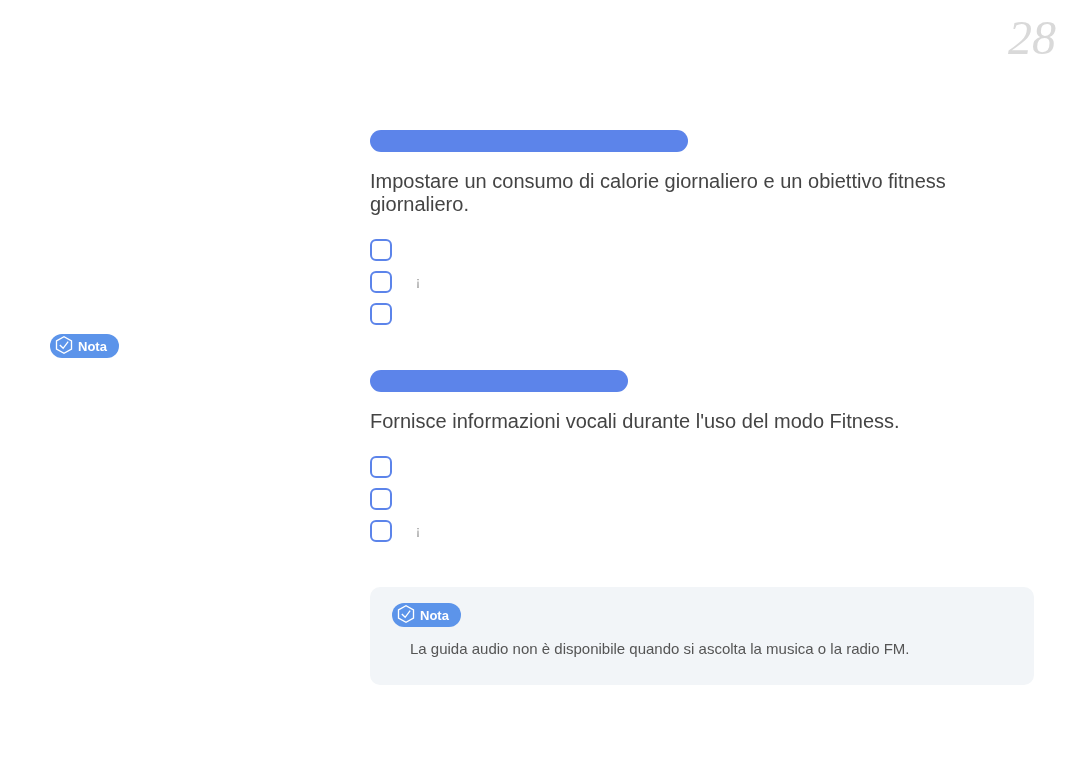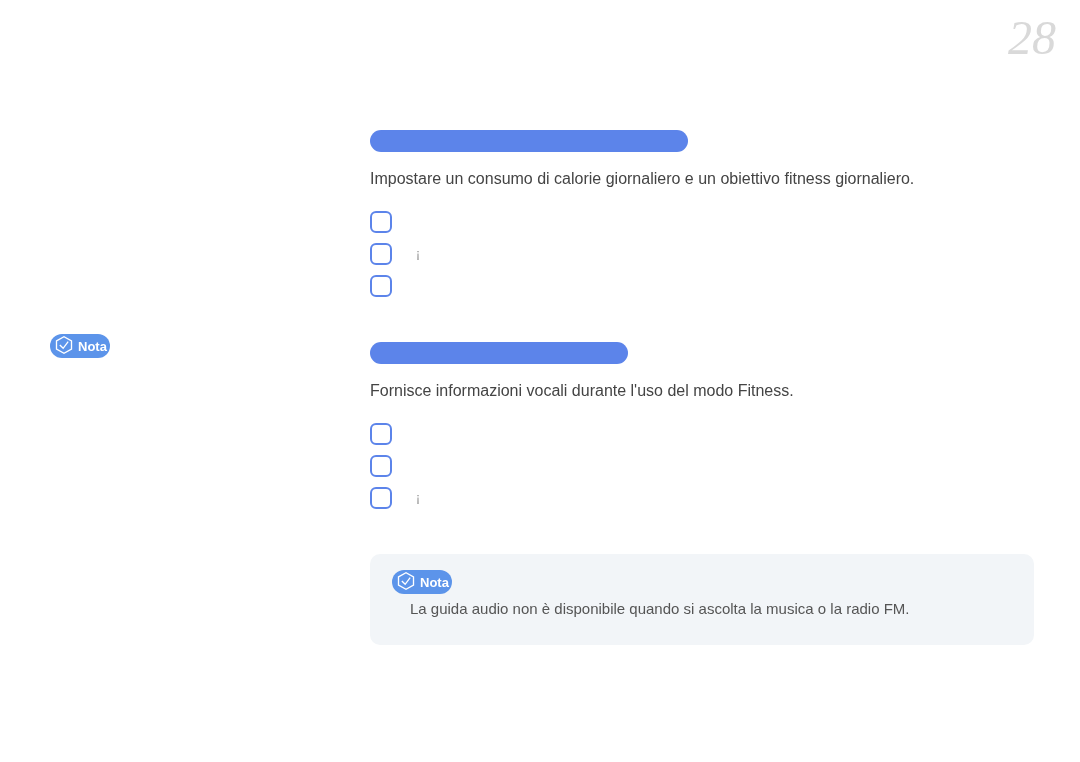--- a/index.html
+++ b/index.html
@@ -42,21 +42,21 @@
     padding: 0 14px;
     font-weight: 600;
     font-size: 14px;
     overflow: hidden;
     text-indent: -9999px;
   }
   .pill-1 { width: 290px; }
   .pill-2 { width: 230px; }
 
   .section-desc {
-    font-size: 16px;
+    font-size: 20px;
     color: #444;
     margin-top: 14px;
     margin-bottom: 18px;
     font-weight: 300;
   }
 
   .check-list {
     list-style: none;
     padding: 0;
     margin: 0 0 40px 0;
@@ -89,21 +89,21 @@
     text-align: center;
   }
 
   .nota-badge {
     display: inline-flex;
     align-items: center;
     background: #5c94ea;
     color: #fff;
     border-radius: 14px;
     height: 24px;
-    padding: 0 3px 0 4px;
+    padding: 0 12px 0 4px;
     font-size: 13px;
     font-weight: 600;
     gap: 4px;
   }
   .nota-badge svg {
     width: 20px;
     height: 20px;
   }
 
   .left-nota {
@@ -115,21 +115,21 @@
   .note-box {
     background: #f2f5f8;
     border-radius: 10px;
     padding: 16px 22px 28px 22px;
     margin-top: 30px;
     width: 620px;
   }
   .note-box .note-text {
     font-size: 15px;
     color: #555;
-    margin-top: 5px;
+    margin-top: 12px;
     margin-left: 18px;
     font-weight: 300;
   }
 
   .section2 {
     margin-top: 6px;
   }
 </style>
 </head>
 <body>

